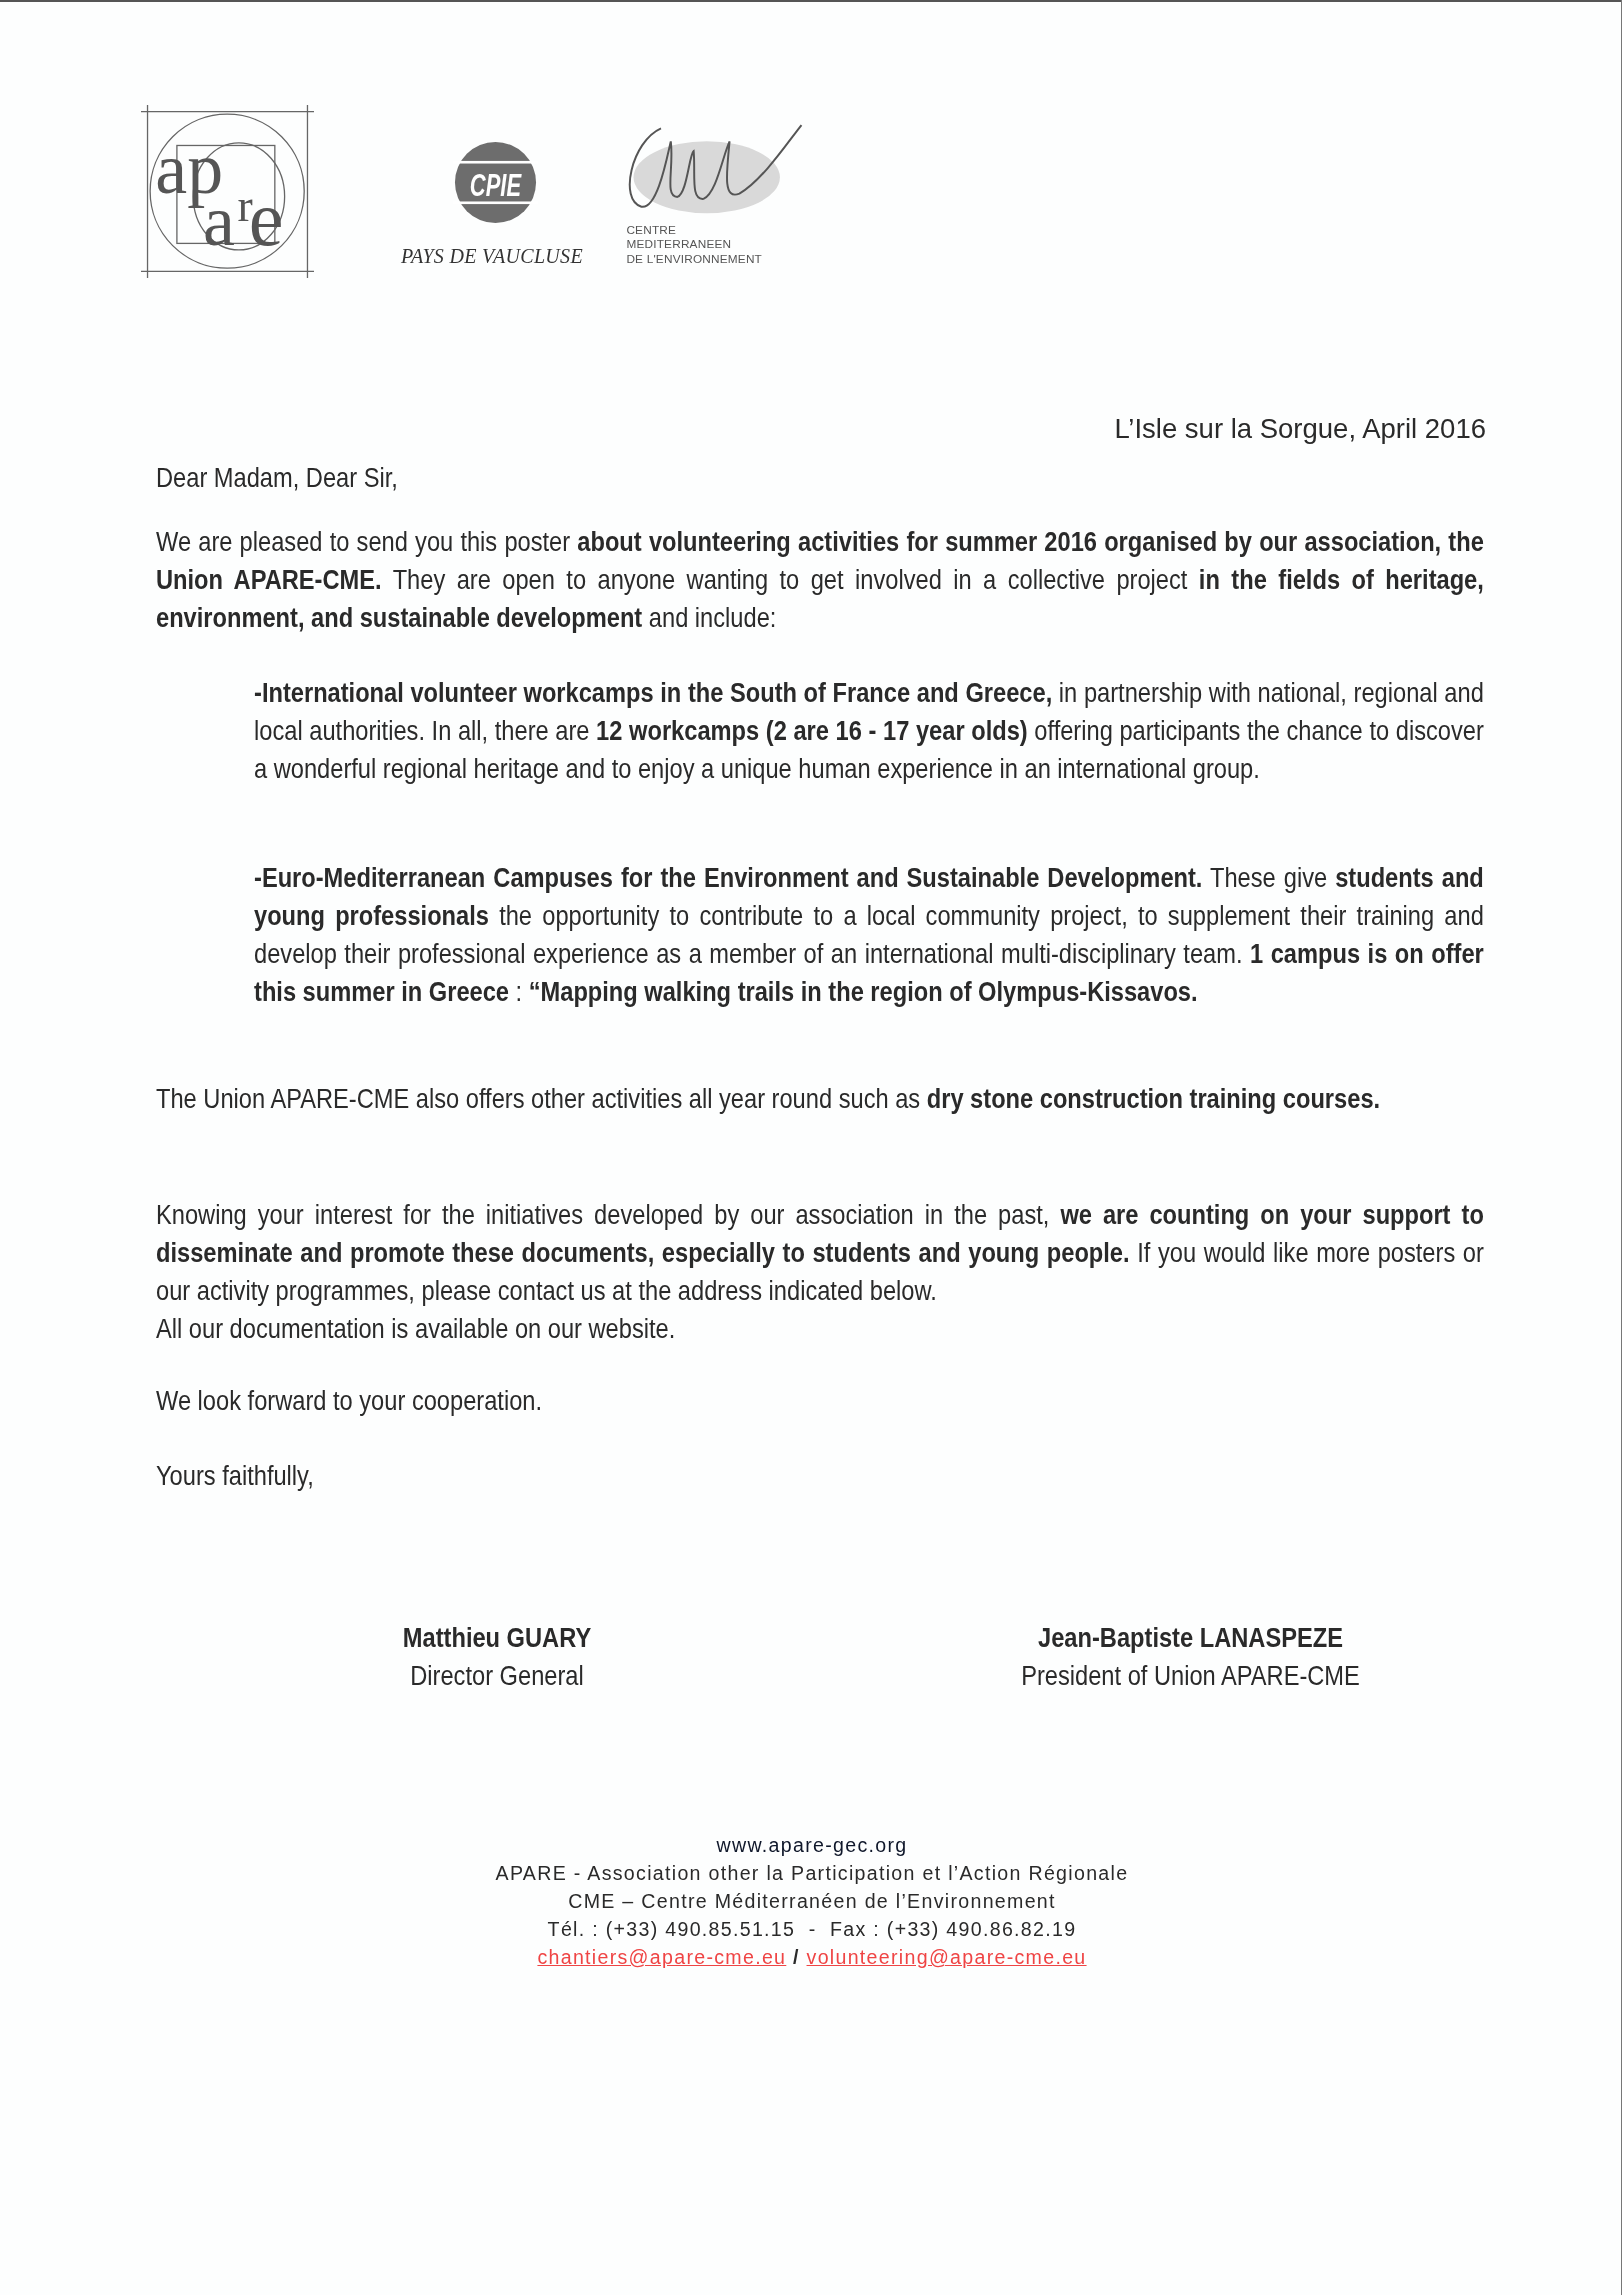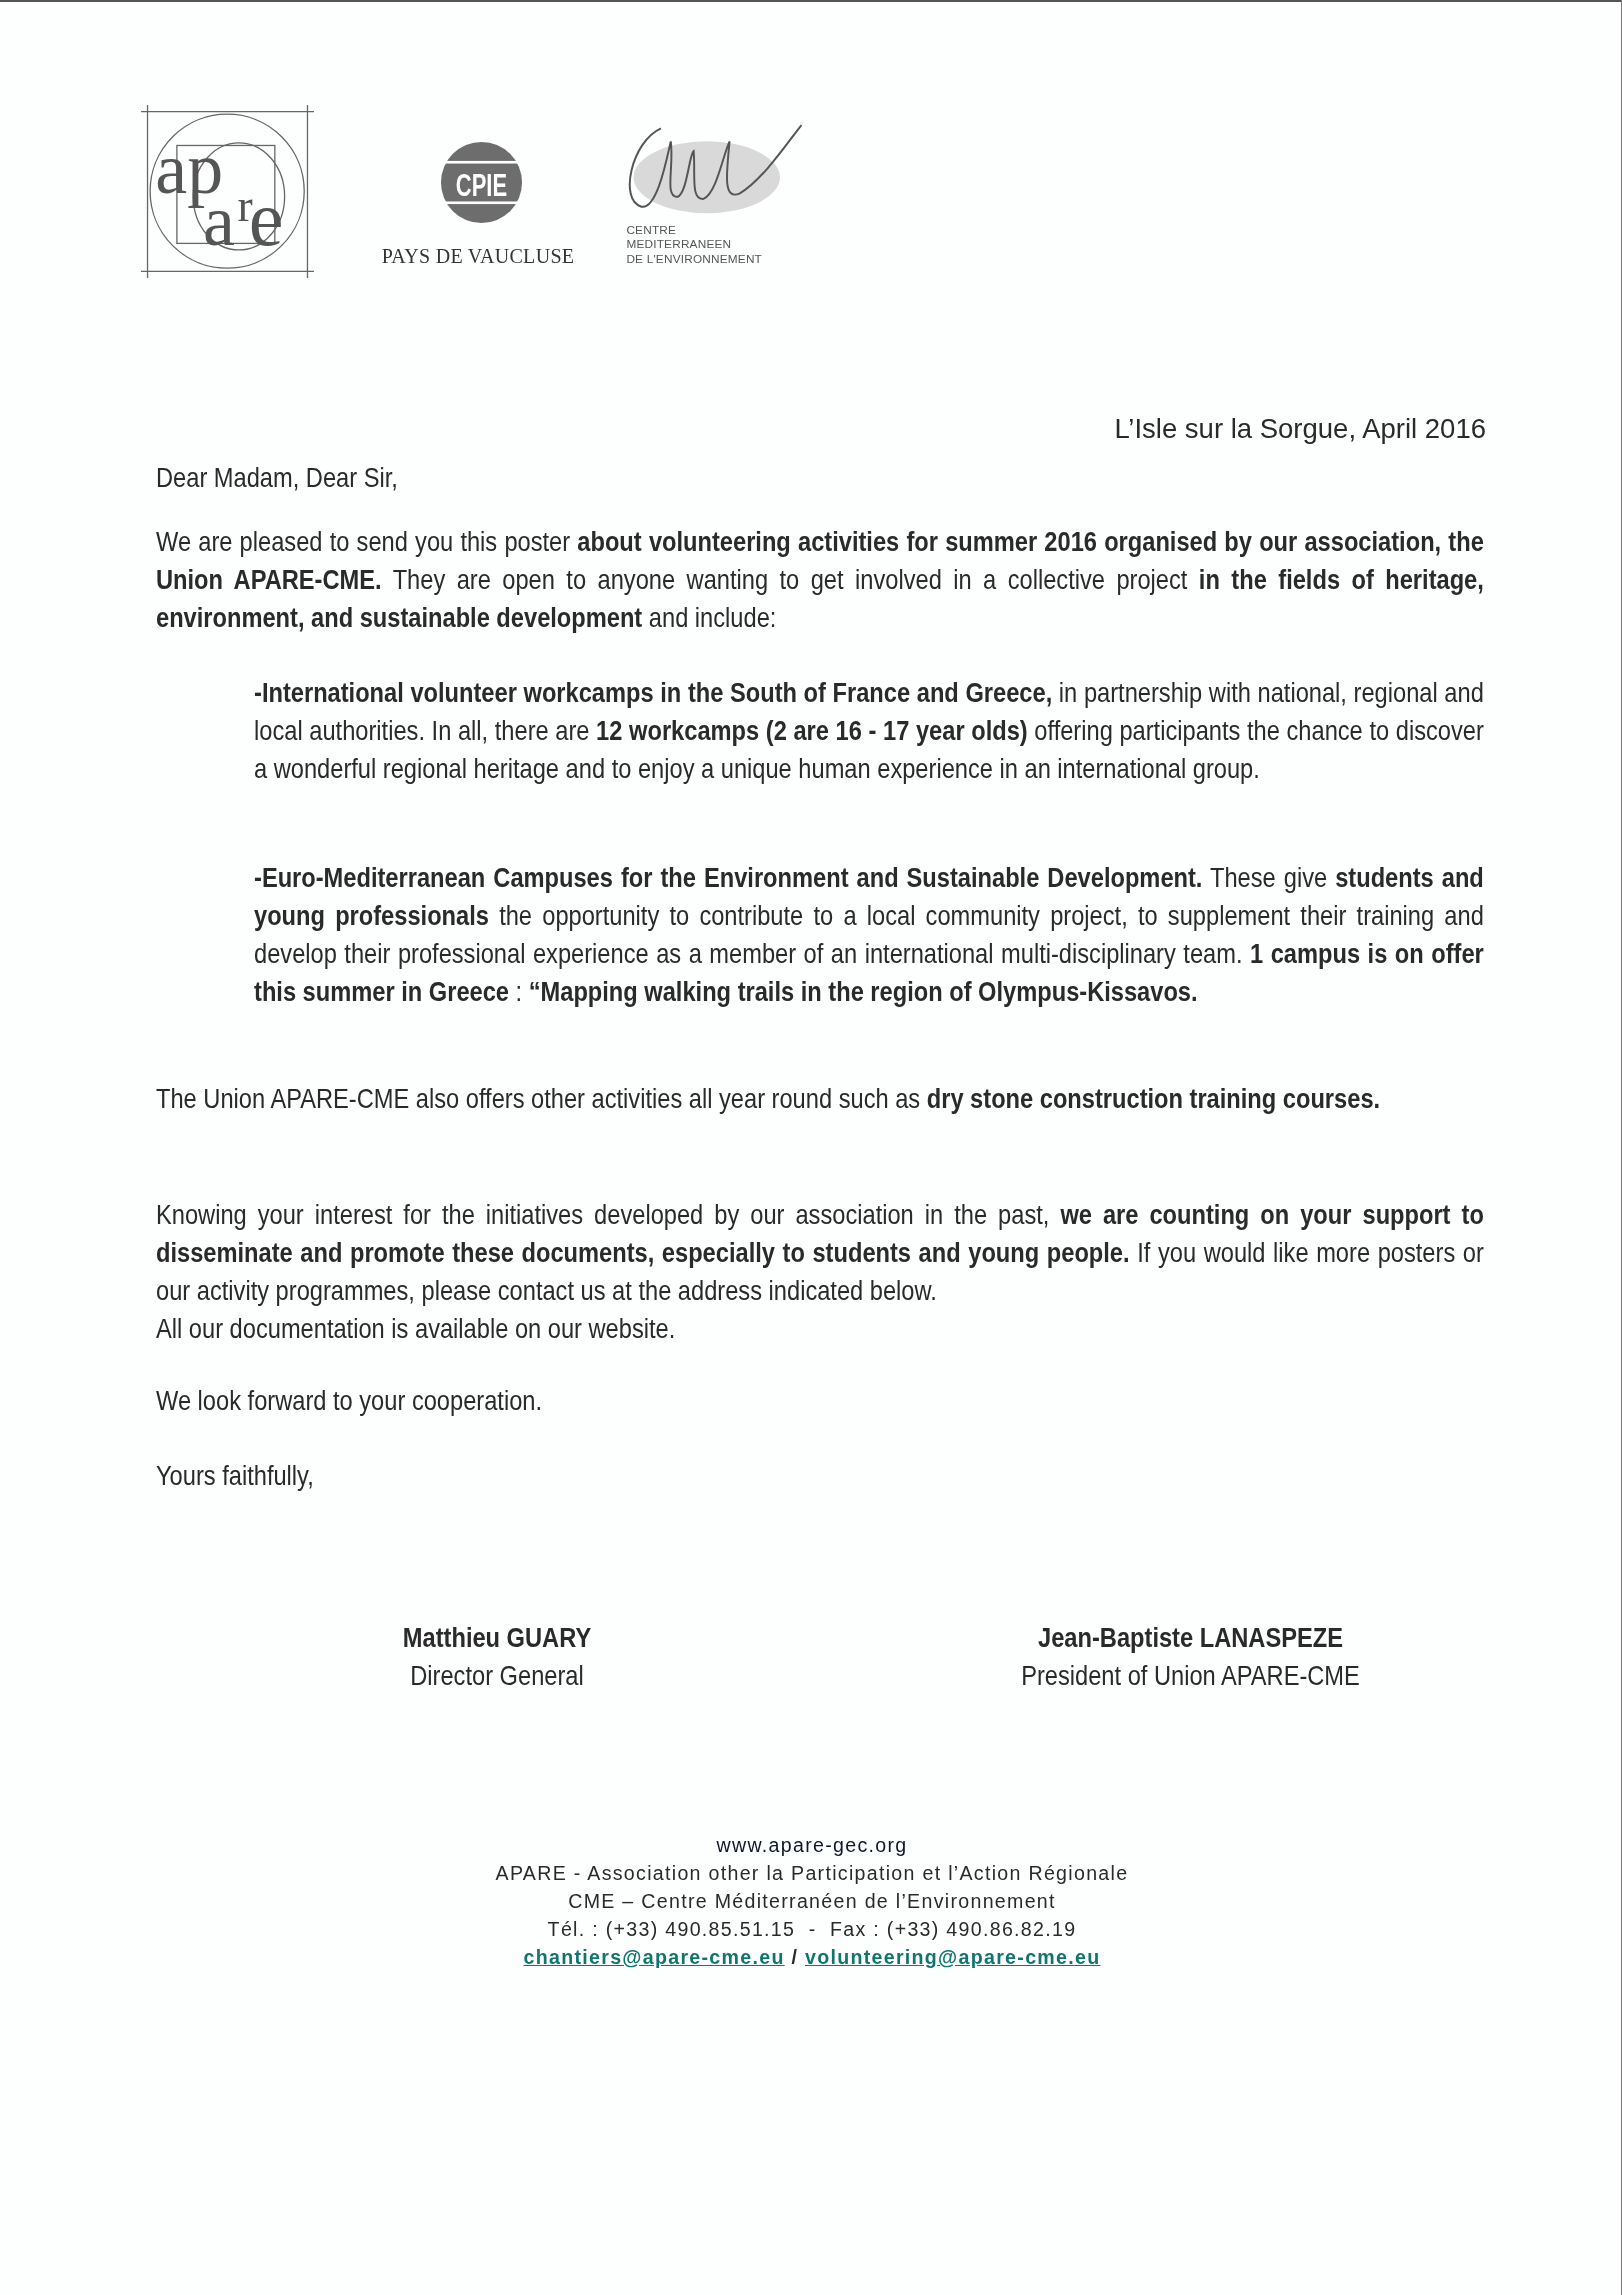--- a/index.html
+++ b/index.html
@@ -6,21 +6,21 @@
   body {
     width: 1623px; height: 2295px; background: #fdfefe;
     position: relative; overflow: hidden;
     font-family: "Liberation Sans", sans-serif; color: #2a2a2a;
   }
   .page-edge-top { position: absolute; left: 0; top: 0; width: 1623px; height: 2px; background: #555; }
   .page-edge-right { position: absolute; right: 0; top: 0; width: 2px; height: 2295px; background: #777; }
 
   
   .logo-apare { position: absolute; left: 141px; top: 105px; width: 173px; height: 173px; }
-  .logo-cpie { position: absolute; left: 347px; top: 137px; width: 262px; height: 141px; }
+  .logo-cpie { position: absolute; left: 361px; top: 137px; width: 262px; height: 141px; font-style: italic; }
   .cpie-mark { position: absolute; left: 92px; top: 3.3px; }
   .cpie-caption { position: absolute; left: 0; top: 108px; width: 262px; text-align: center;
     font-family: "Liberation Serif", serif; font-size: 20px; letter-spacing: 0.3px; color: #333; white-space: nowrap; }
   .logo-cme { position: absolute; left: 612px; top: 115px; width: 196px; height: 170px; }
   .cme-mark { position: absolute; left: 0; top: 0; }
   .cme-caption { position: absolute; left: 14.4px; top: 108px; font-size: 11.8px; line-height: 14.4px; color: #555; letter-spacing: 0.2px; white-space: nowrap; }
 
   
   .date { position: absolute; right: 137px; top: 381px; font-size: 27.5px; margin-top: 32px; }
   .text-block { position: absolute; font-size: 27.5px; line-height: 38px; transform: scaleX(0.86); transform-origin: left top; }
@@ -36,21 +36,21 @@
   .closing-2 { left: 156px; top: 1457px; width: 1544px; }
 
   .signature { position: absolute; text-align: center; font-size: 27.5px; line-height: 38px; transform: scaleX(0.86); }
   .sig-left { left: 314px; top: 1619px; width: 366px; transform-origin: center top; }
   .sig-right { left: 929px; top: 1619px; width: 523px; transform-origin: center top; }
   .sig-name { font-weight: bold; }
 
   .footer { position: absolute; left: 393px; top: 1831px; width: 838px; text-align: center;
     font-size: 19.6px; line-height: 28px; letter-spacing: 1.3px; color: #2a2a2a; }
   .footer .web { font-weight: normal; color: #0f172a; }
-  .footer a { color: #0f766e; text-decoration: underline; font-weight: bold; margin-top: 43px; }
+  .footer a { color: #ef4444; text-decoration: underline; font-weight: normal; margin-top: 43px; }
 </style>
 </head>
 <body>
 
 <div class="page-edge-top"></div>
 <div class="page-edge-right"></div>
 
 <div class="logo-apare">
   <svg width="173" height="173" viewBox="0 0 265 265">
     <g fill="none" stroke="#666" stroke-width="2">

